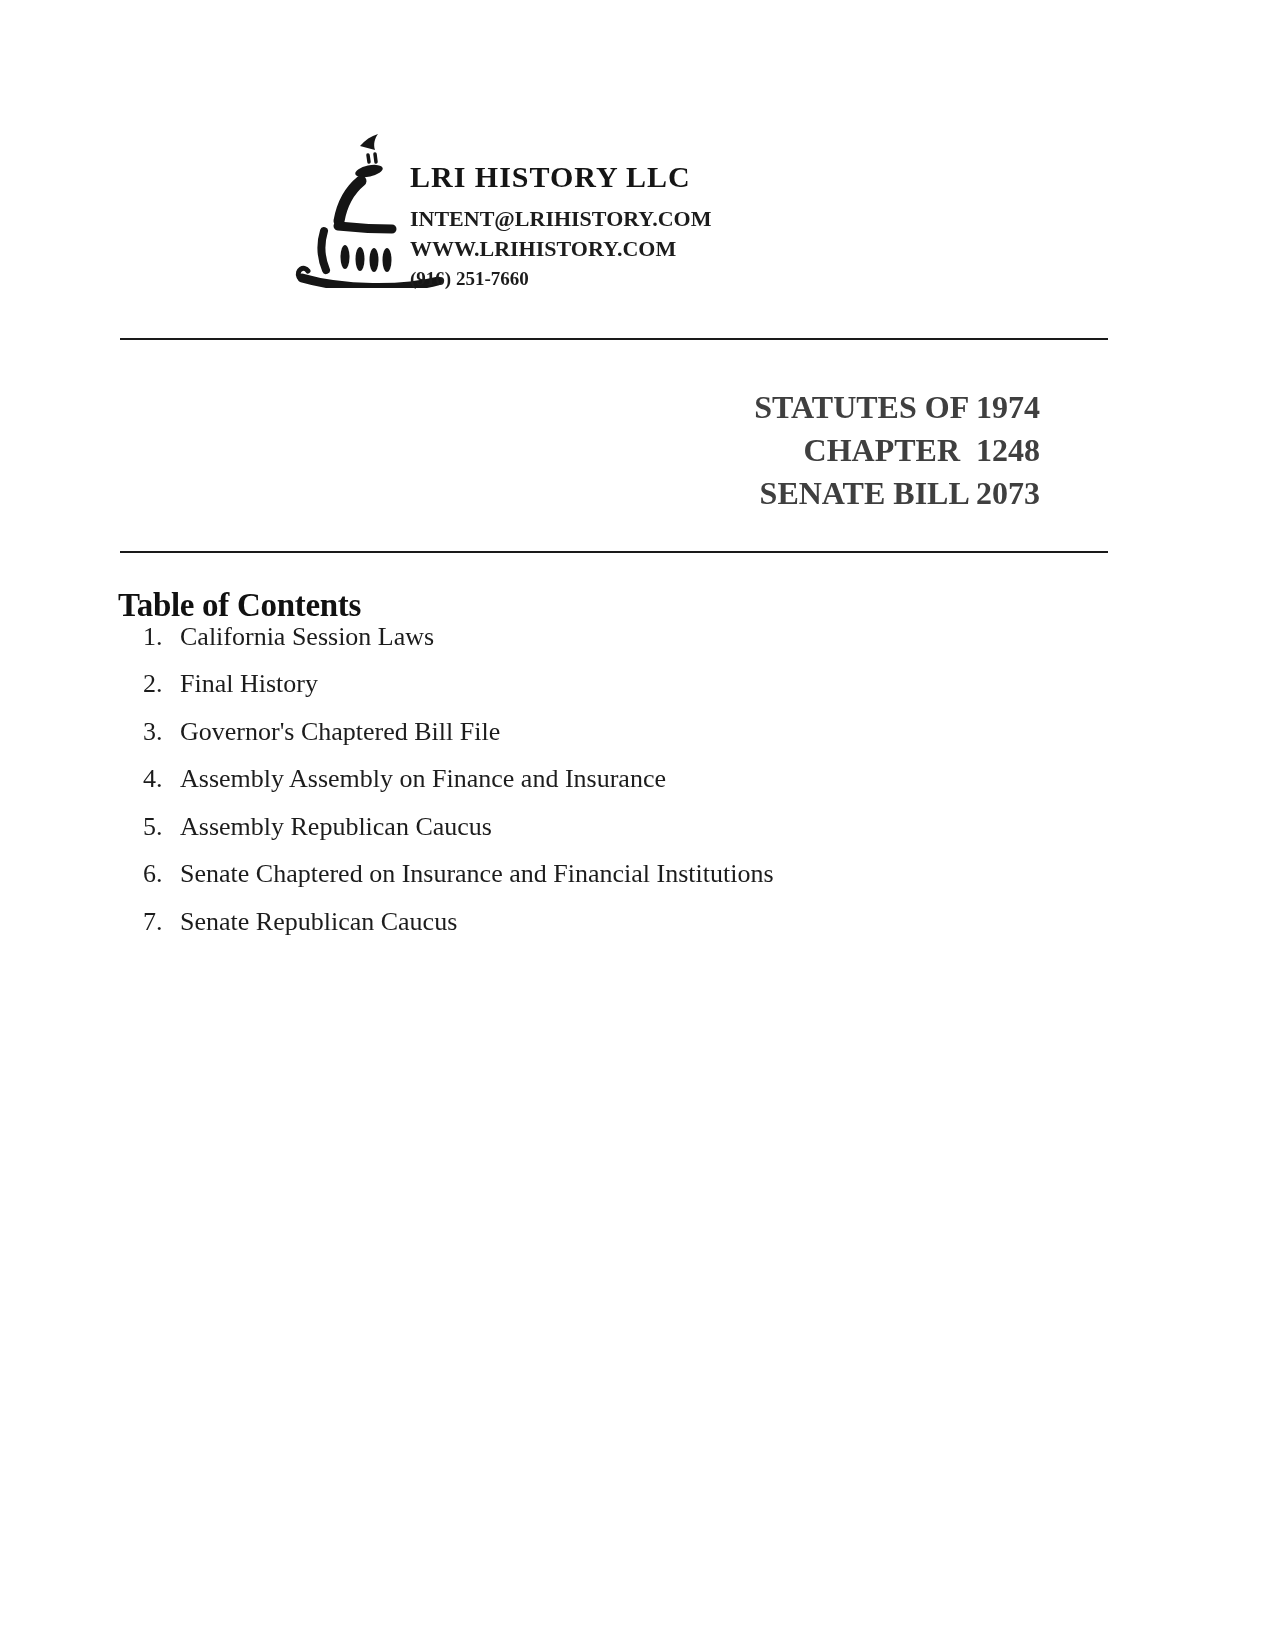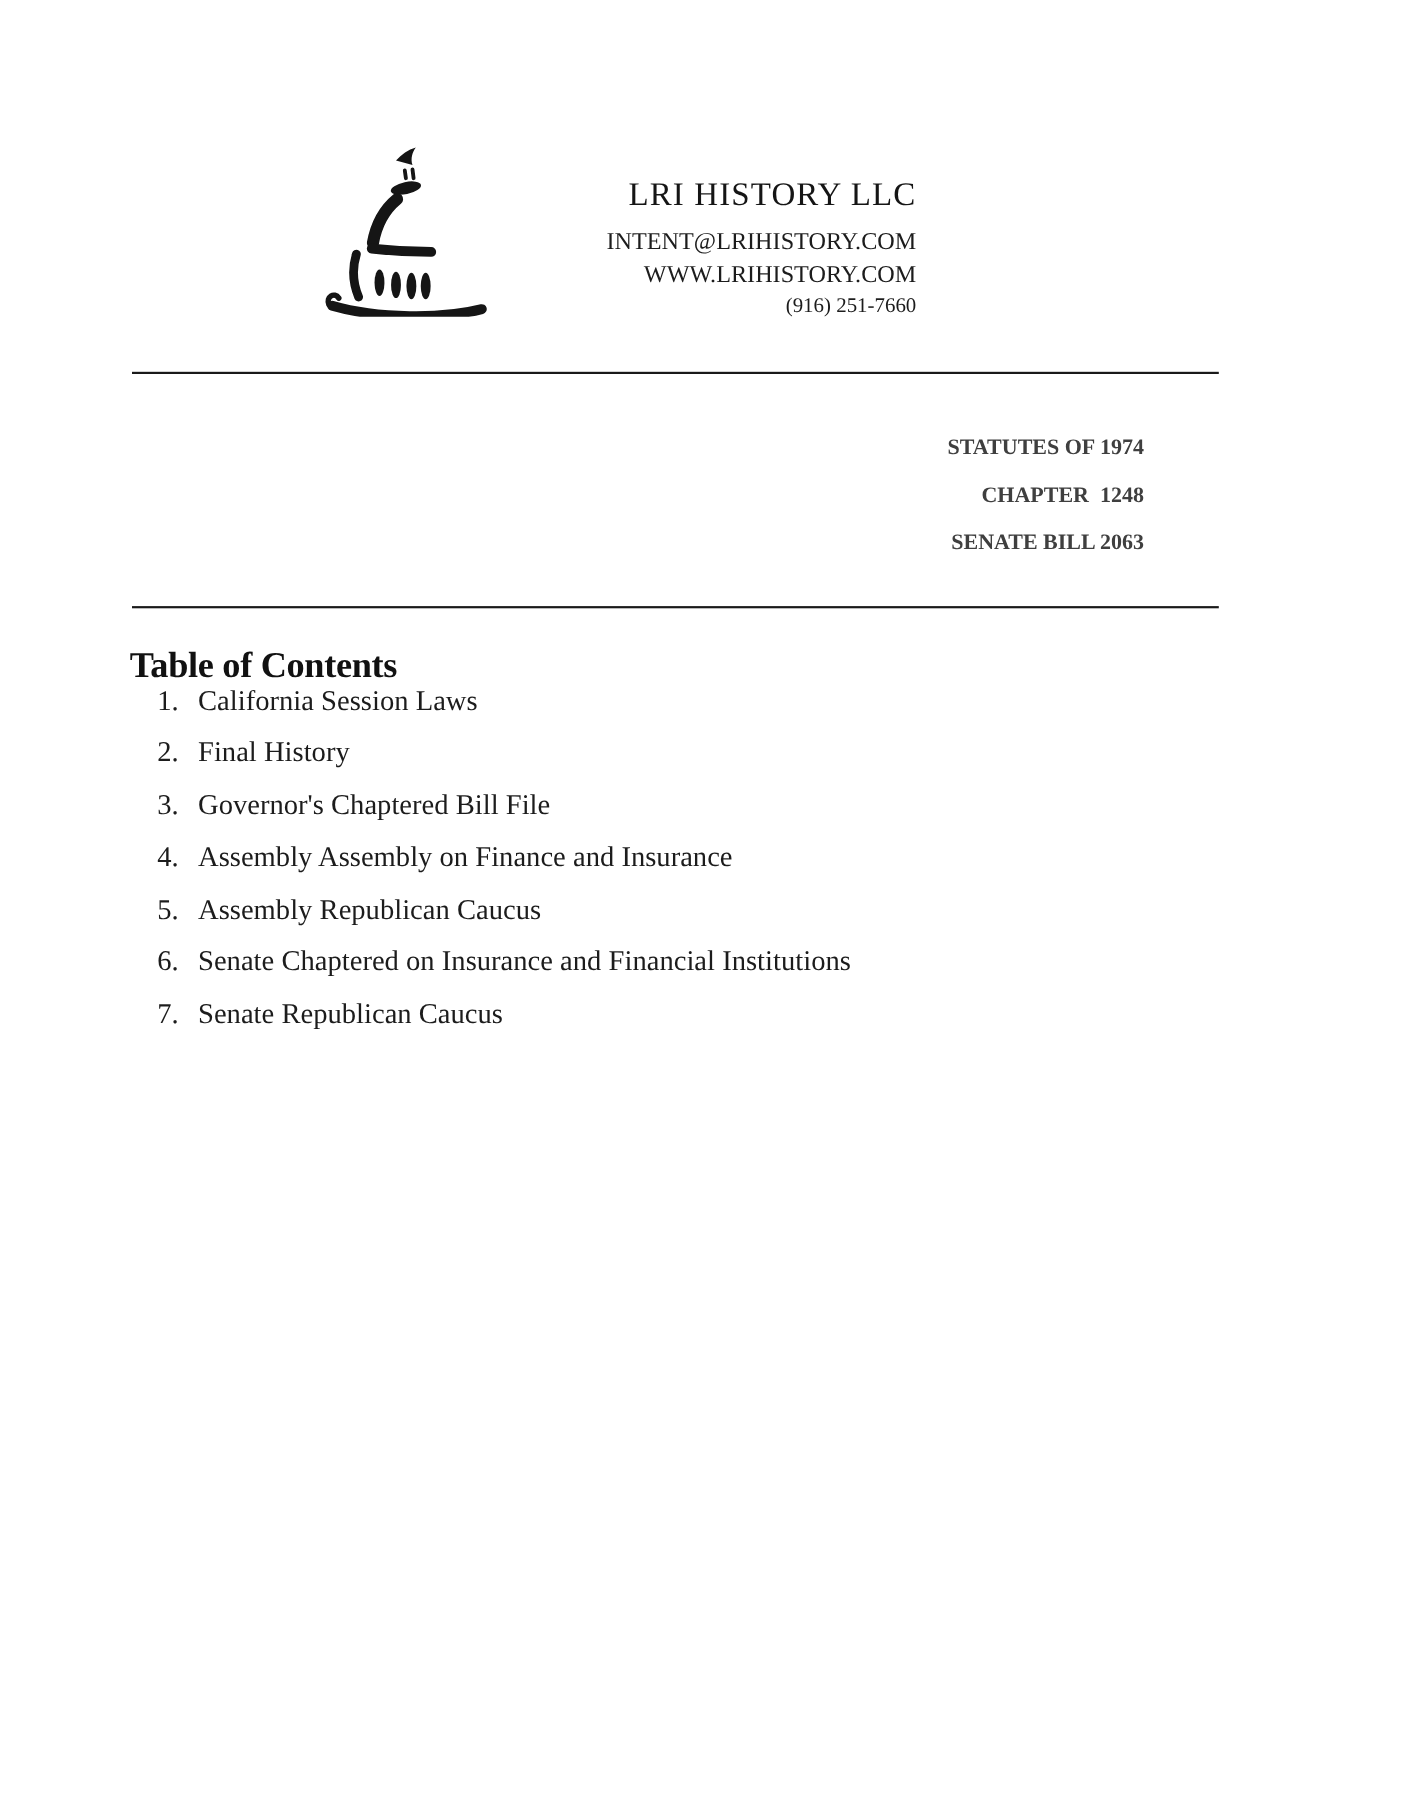--- a/index.html
+++ b/index.html
@@ -20,24 +20,25 @@
   
   .logo {
     position: absolute;
     left: 288px;
     top: 126px;
     width: 160px;
     height: 162px;
   }
   .header-text {
     position: absolute;
-    left: 433px;
+    left: 410px;
     top: 160px;
     width: 400px;
-    text-align: right;
+    text-align: left;
+    font-weight: bold;
   }
   .company-name {
     font-size: 30px;
     line-height: 34px;
     letter-spacing: 1px;
     color: #151515;
     white-space: nowrap;
   }
   .contact-line {
     font-size: 22px;
@@ -59,21 +60,21 @@
   .rule-1 { top: 338px; }
   .rule-2 { top: 551px; }
 
   
   .statutes {
     position: absolute;
     right: 236px;
     top: 386px;
     text-align: right;
     font-weight: bold;
-    font-size: 20px;
+    font-size: 32px;
     line-height: 43px;
     color: #3f3f3f;
   }
   .statutes div { white-space: pre; }
 
   
   .toc-heading {
     position: absolute;
     left: 118px;
     top: 585px;
@@ -140,21 +141,21 @@
     <div class="contact-line first">INTENT@LRIHISTORY.COM</div>
     <div class="contact-line">WWW.LRIHISTORY.COM</div>
     <div class="contact-line phone">(916) 251-7660</div>
   </div>
 
   <div class="rule rule-1"></div>
 
   <div class="statutes">
     <div>STATUTES OF 1974</div>
     <div>CHAPTER  1248</div>
-    <div>SENATE BILL 2063</div>
+    <div>SENATE BILL 2073</div>
   </div>
 
   <div class="rule rule-2"></div>
 
   <div class="toc-heading">Table of Contents</div>
 
   <ol class="toc-list">
     <li>
       <span class="toc-num">1.</span>
       <span class="toc-label">California Session Laws</span>

